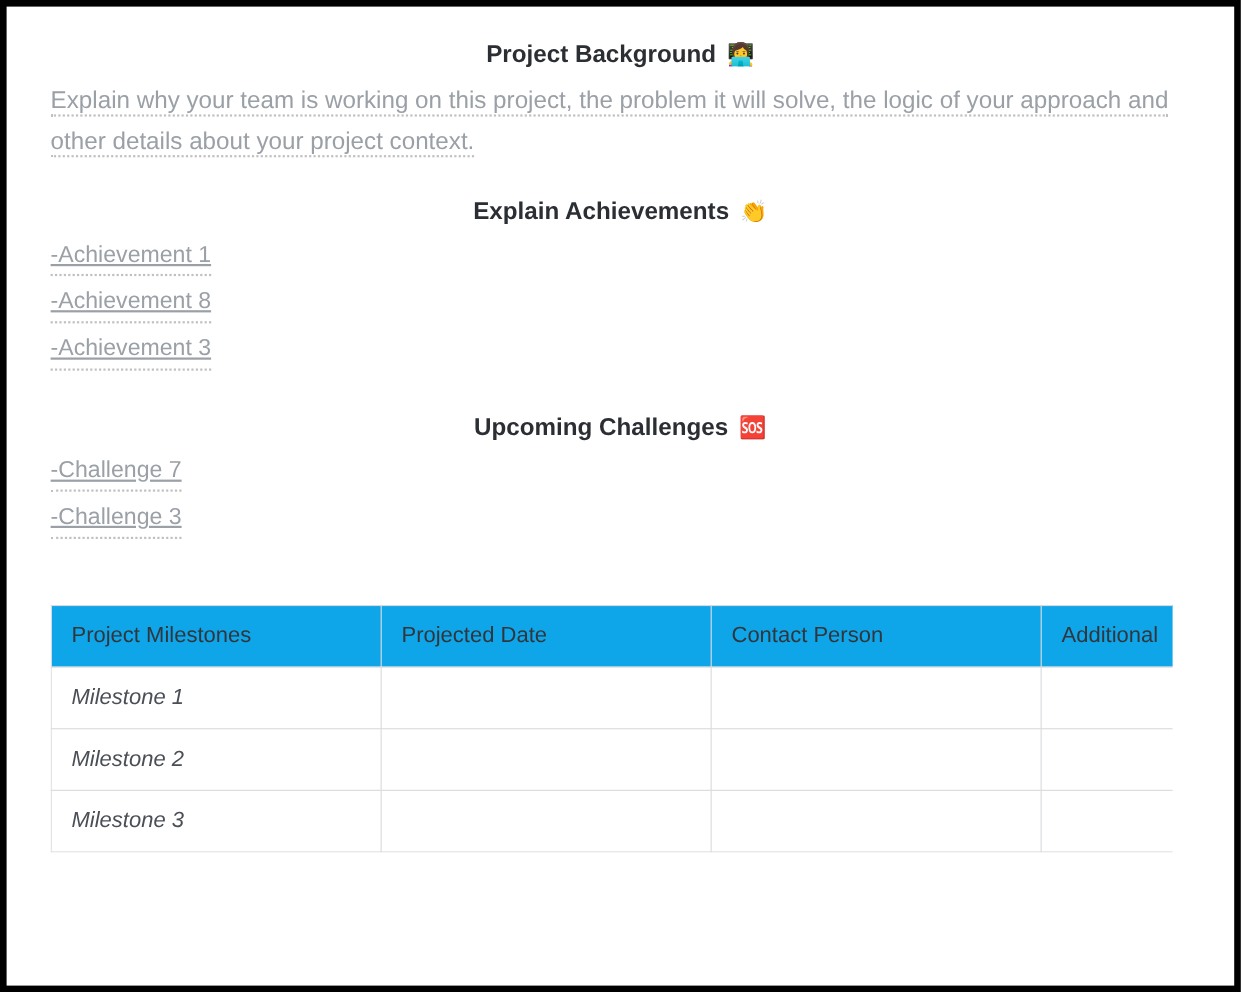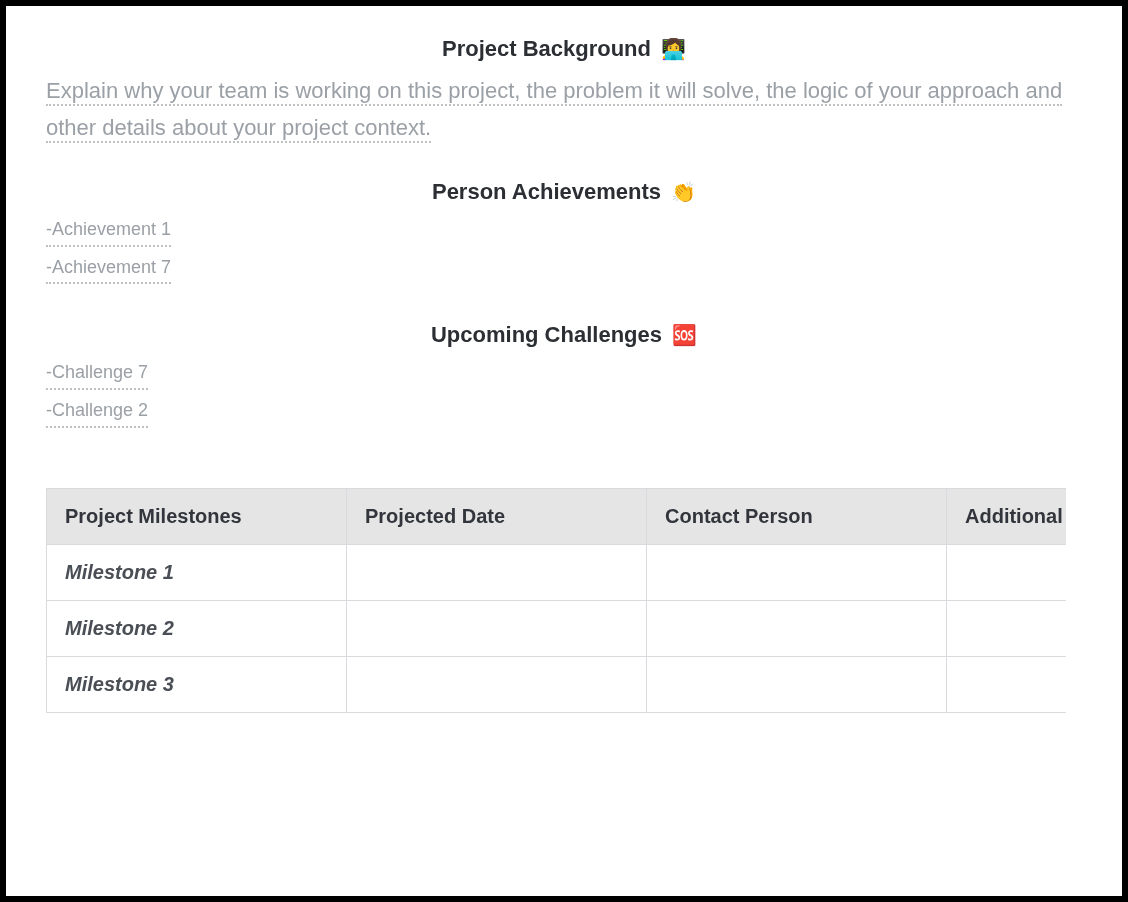--- a/index.html
+++ b/index.html
@@ -38,25 +38,26 @@
       border-bottom: 2px dotted #c0c0c0;
       display: inline;
       line-height: 1.7;
       padding-bottom: 1px;
     }
     .placeholder-wrap {
       margin-top: 8px;
     }
     .placeholder-item {
       display: inline-block;
-      font-size: 18px;
+      font-size: 21px;
       color: #9aa0a6;
       border-bottom: 2px dotted #c0c0c0;
       margin-bottom: 6px;
       padding-bottom: 1px;
+      text-decoration: underline;
     }
     .list {
       margin-top: 8px;
     }
     .list-row {
       line-height: 1.6;
     }
     table {
       border-collapse: collapse;
       width: 1038px;
@@ -64,26 +65,26 @@
       table-layout: fixed;
     }
     th, td {
       border: 1px solid #d8dadd;
       padding: 16px 18px;
       text-align: left;
       font-size: 20px;
       color: #32363c;
     }
     th {
-      font-weight: 700;
-      background: #e5e5e5;
+      font-weight: 400;
+      background: #0ea5e9;
     }
     td.milestone-cell {
       font-style: italic;
-      font-weight: 700;
+      font-weight: 400;
       color: #4a4e55;
     }
     col.col-a { width: 300px; }
     col.col-b { width: 300px; }
     col.col-c { width: 300px; }
     col.col-d { width: 200px; }
     .table-clip {
       width: 1020px;
       overflow: hidden;
     }
@@ -96,44 +97,47 @@
     <span>Project Background</span>
     <span class="emoji">👩‍💻</span>
   </div>
   <div class="placeholder-wrap">
     <span class="placeholder-text">Explain why your team is working on this project, the problem it will solve, the logic of your approach and other details about your project context.</span>
   </div>
 </div>
 
 <div class="section">
   <div class="section-heading">
-    <span>Person Achievements</span>
+    <span>Explain Achievements</span>
     <span class="emoji">👏</span>
   </div>
   <div class="list">
     <div class="list-row">
       <span class="placeholder-item">-Achievement 1</span>
     </div>
     <div class="list-row">
-      <span class="placeholder-item">-Achievement 7</span>
+      <span class="placeholder-item">-Achievement 8</span>
+    </div>
+    <div class="list-row">
+      <span class="placeholder-item">-Achievement 3</span>
     </div>
   </div>
 </div>
 
 <div class="section">
   <div class="section-heading">
     <span>Upcoming Challenges</span>
     <span class="emoji">🆘</span>
   </div>
   <div class="list">
     <div class="list-row">
       <span class="placeholder-item">-Challenge 7</span>
     </div>
     <div class="list-row">
-      <span class="placeholder-item">-Challenge 2</span>
+      <span class="placeholder-item">-Challenge 3</span>
     </div>
   </div>
 </div>
 
 <div class="section">
   <div class="table-clip">
     <table>
       <colgroup>
         <col class="col-a">
           <col class="col-b">

